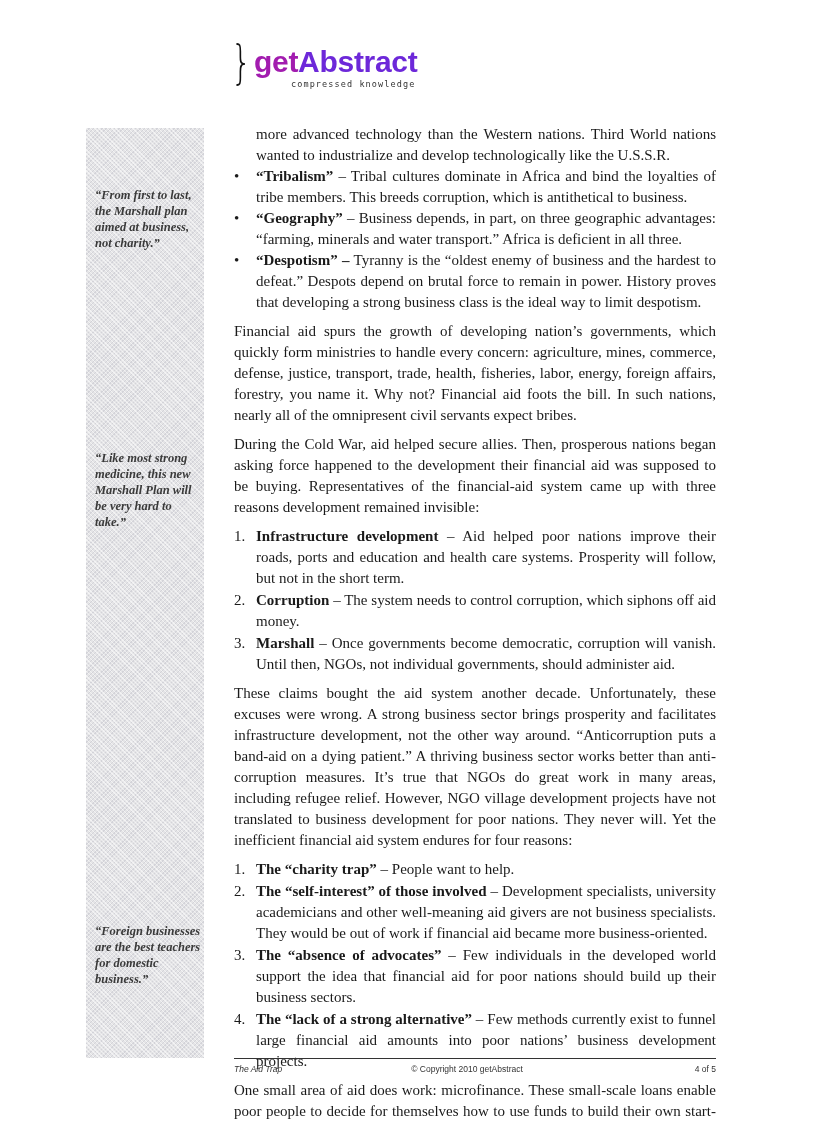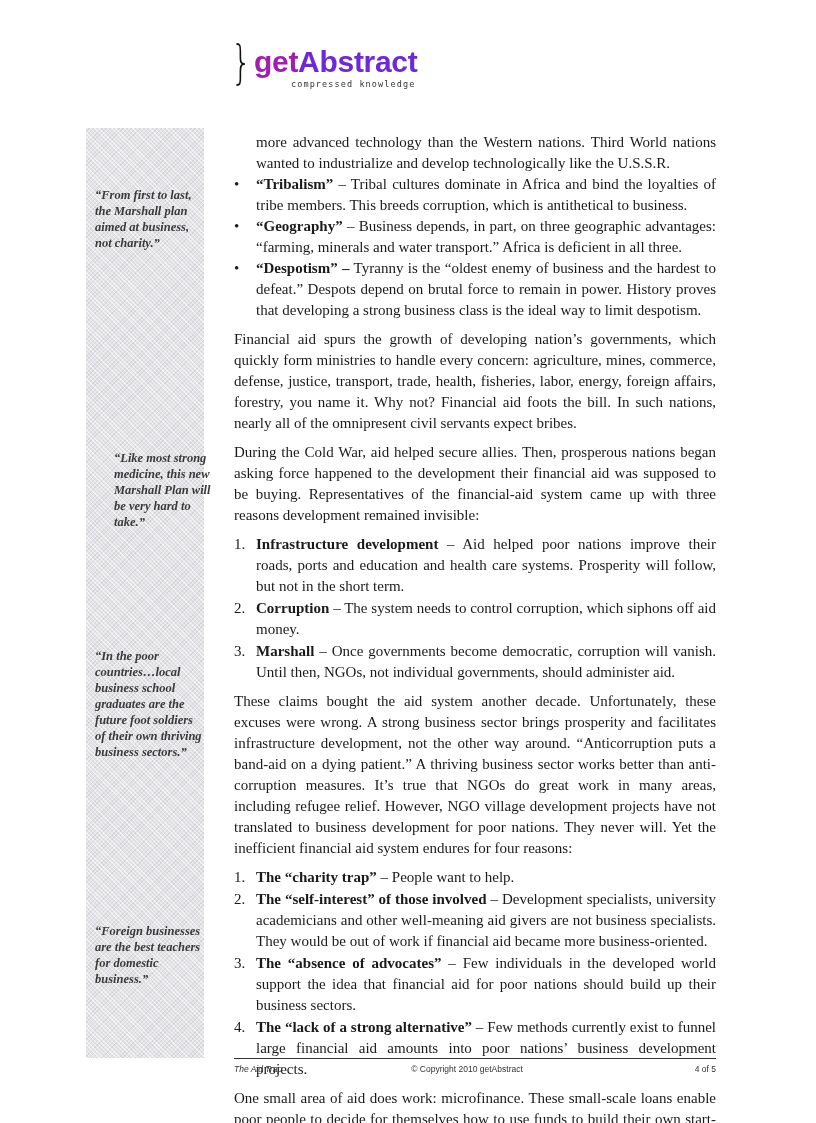--- a/index.html
+++ b/index.html
@@ -21,21 +21,21 @@
   .sidebar { position: absolute; left: 86px; top: 128px; width: 118px; height: 930px;
              background-color: #e4e4e6;
              background-image:
                repeating-linear-gradient(45deg, rgba(255,255,255,0.55) 0 1px, transparent 1px 3px),
                repeating-linear-gradient(-45deg, rgba(190,190,200,0.45) 0 1px, transparent 1px 3px); }
   .pull-quote { position: absolute; left: 9px; width: 108px; font-family: "Liberation Serif", serif;
                 font-style: italic; font-weight: bold; font-size: 12.5px; line-height: 16px; color: #3a3a3a; }
 
   
   .main { position: absolute; left: 234px; top: 124px; width: 482px; font-size: 15px; line-height: 21px; }
-  .main p { margin: 8px 0 8px 0; text-align: justify; }
+  .main p { margin: 0 0 8px 0; text-align: justify; }
   .main .cont { padding-left: 22px; margin-bottom: 0; }
   ul.bullets { list-style: none; margin: 0 0 8px 0; padding: 0; }
   ul.bullets li { position: relative; padding-left: 22px; text-align: justify; }
   ul.bullets li .dot { position: absolute; left: 0; top: 0; }
   ol.num { list-style: none; margin: 0 0 8px 0; padding: 0; }
   ol.num li { position: relative; padding-left: 22px; text-align: justify; margin-bottom: 1px; }
   ol.num li .n { position: absolute; left: 0; top: 0; }
   b { font-weight: bold; }
 
   
@@ -50,22 +50,21 @@
 <body>
 
 <div class="logo">
   <span class="brace">}</span>
   <span class="word"><span class="get">get</span><span class="abs">Abstract</span></span>
   <span class="tagline">compressed knowledge</span>
 </div>
 
 <div class="sidebar">
   <div class="pull-quote" style="top:45px;margin-top:14px;">“From first to last, the Marshall plan aimed at business, not charity.”</div>
-  <div class="pull-quote" style="top:322px;padding-left:19px;">“Like most strong medicine, this new Marshall Plan will be very hard to take.”</div>
-  <div class="pull-quote" style="top:520px;">“In the poor countries…local business school graduates are the future foot soldiers of their own thriving business sectors.”</div>
+  <div class="pull-quote" style="top:322px;">“Like most strong medicine, this new Marshall Plan will be very hard to take.”</div>
   <div class="pull-quote" style="top:795px;">“Foreign businesses are the best teachers for domestic business.”</div>
 </div>
 
 <div class="main">
   <p class="cont">more advanced technology than the Western nations. Third World nations wanted to industrialize and develop technologically like the U.S.S.R.</p>
 
   <ul class="bullets">
     <li><span class="dot">•</span><b>“Tribalism”</b><span> – Tribal cultures dominate in Africa and bind the loyalties of tribe members. This breeds corruption, which is antithetical to business.</span></li>
     <li><span class="dot">•</span><b>“Geography”</b><span> – Business depends, in part, on three geographic advantages: “farming, minerals and water transport.” Africa is deficient in all three.</span></li>
     <li><span class="dot">•</span><b>“Despotism” –</b><span> Tyranny is the “oldest enemy of business and the hardest to defeat.” Despots depend on brutal force to remain in power. History proves that developing a strong business class is the ideal way to limit despotism.</span></li>

